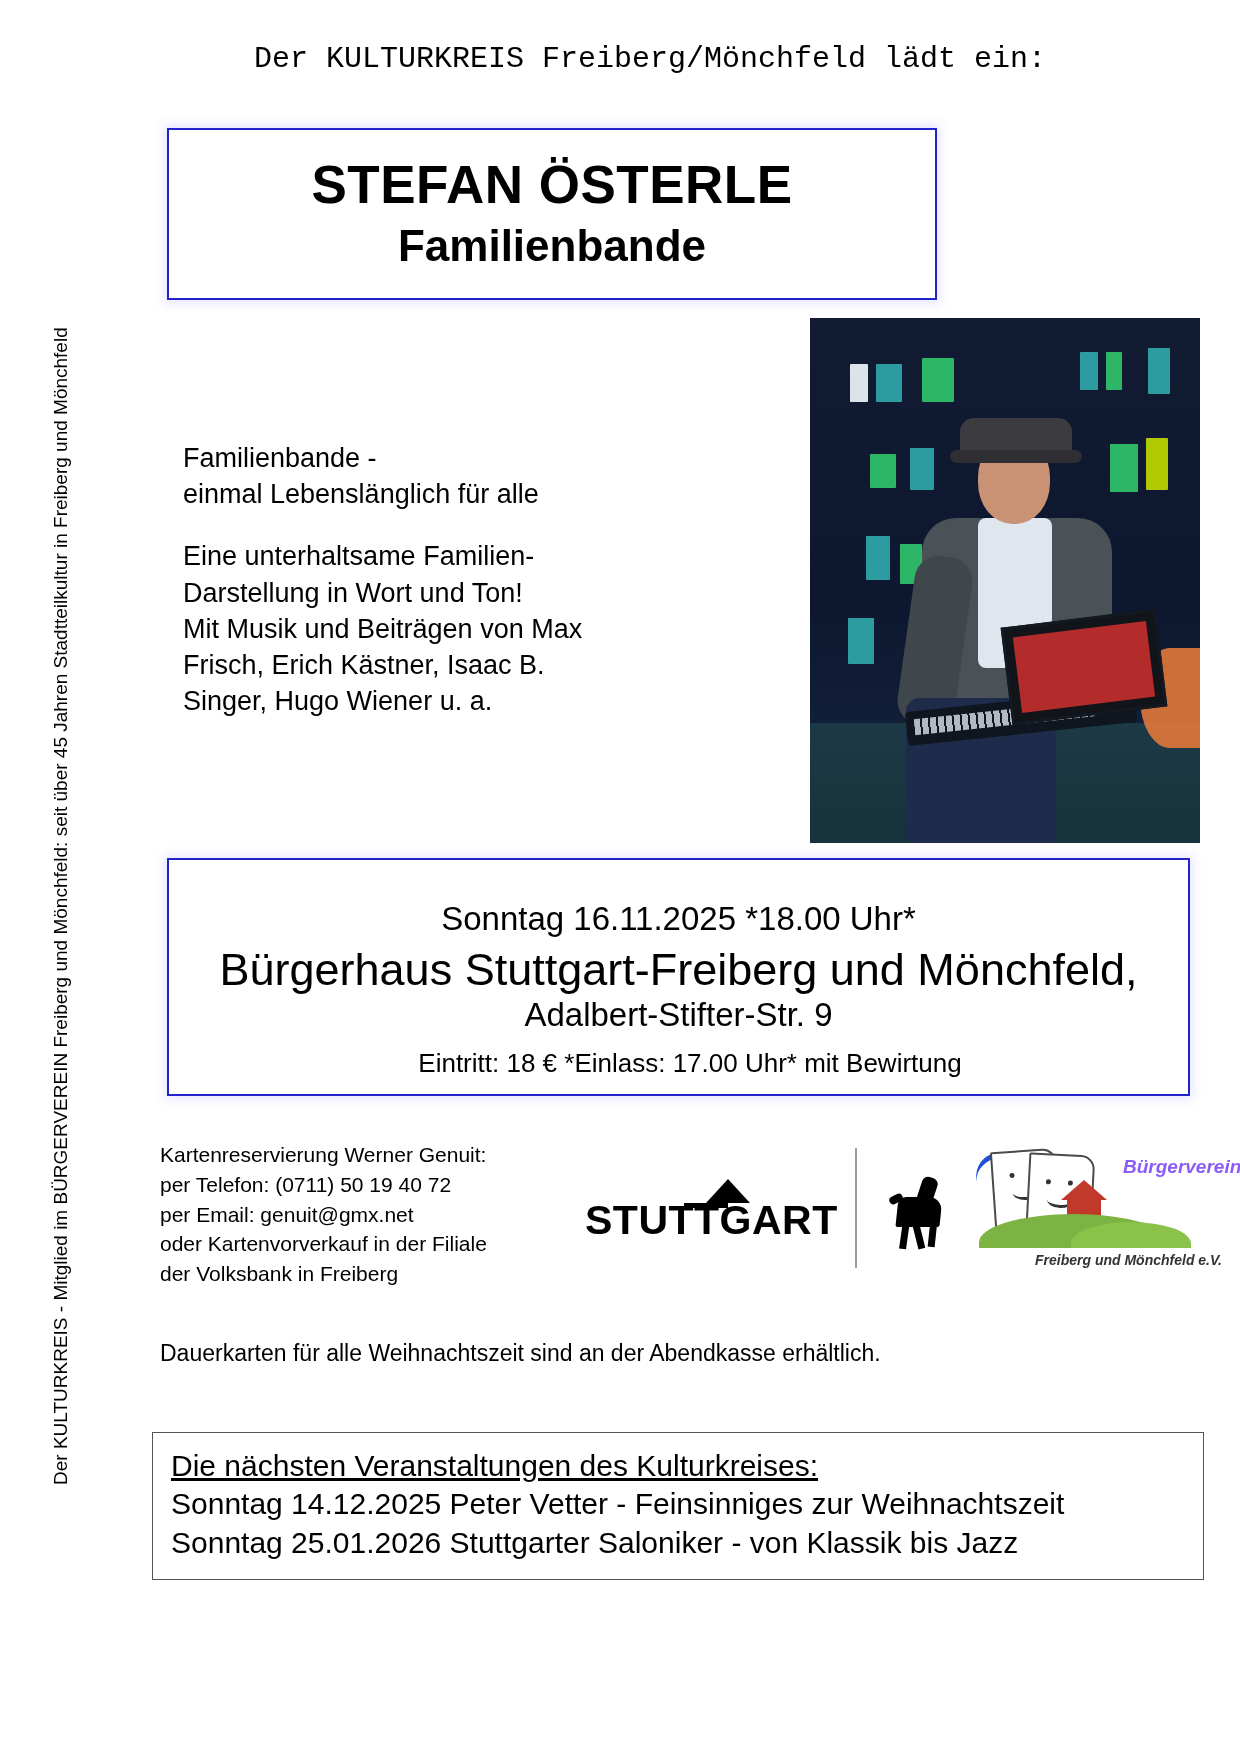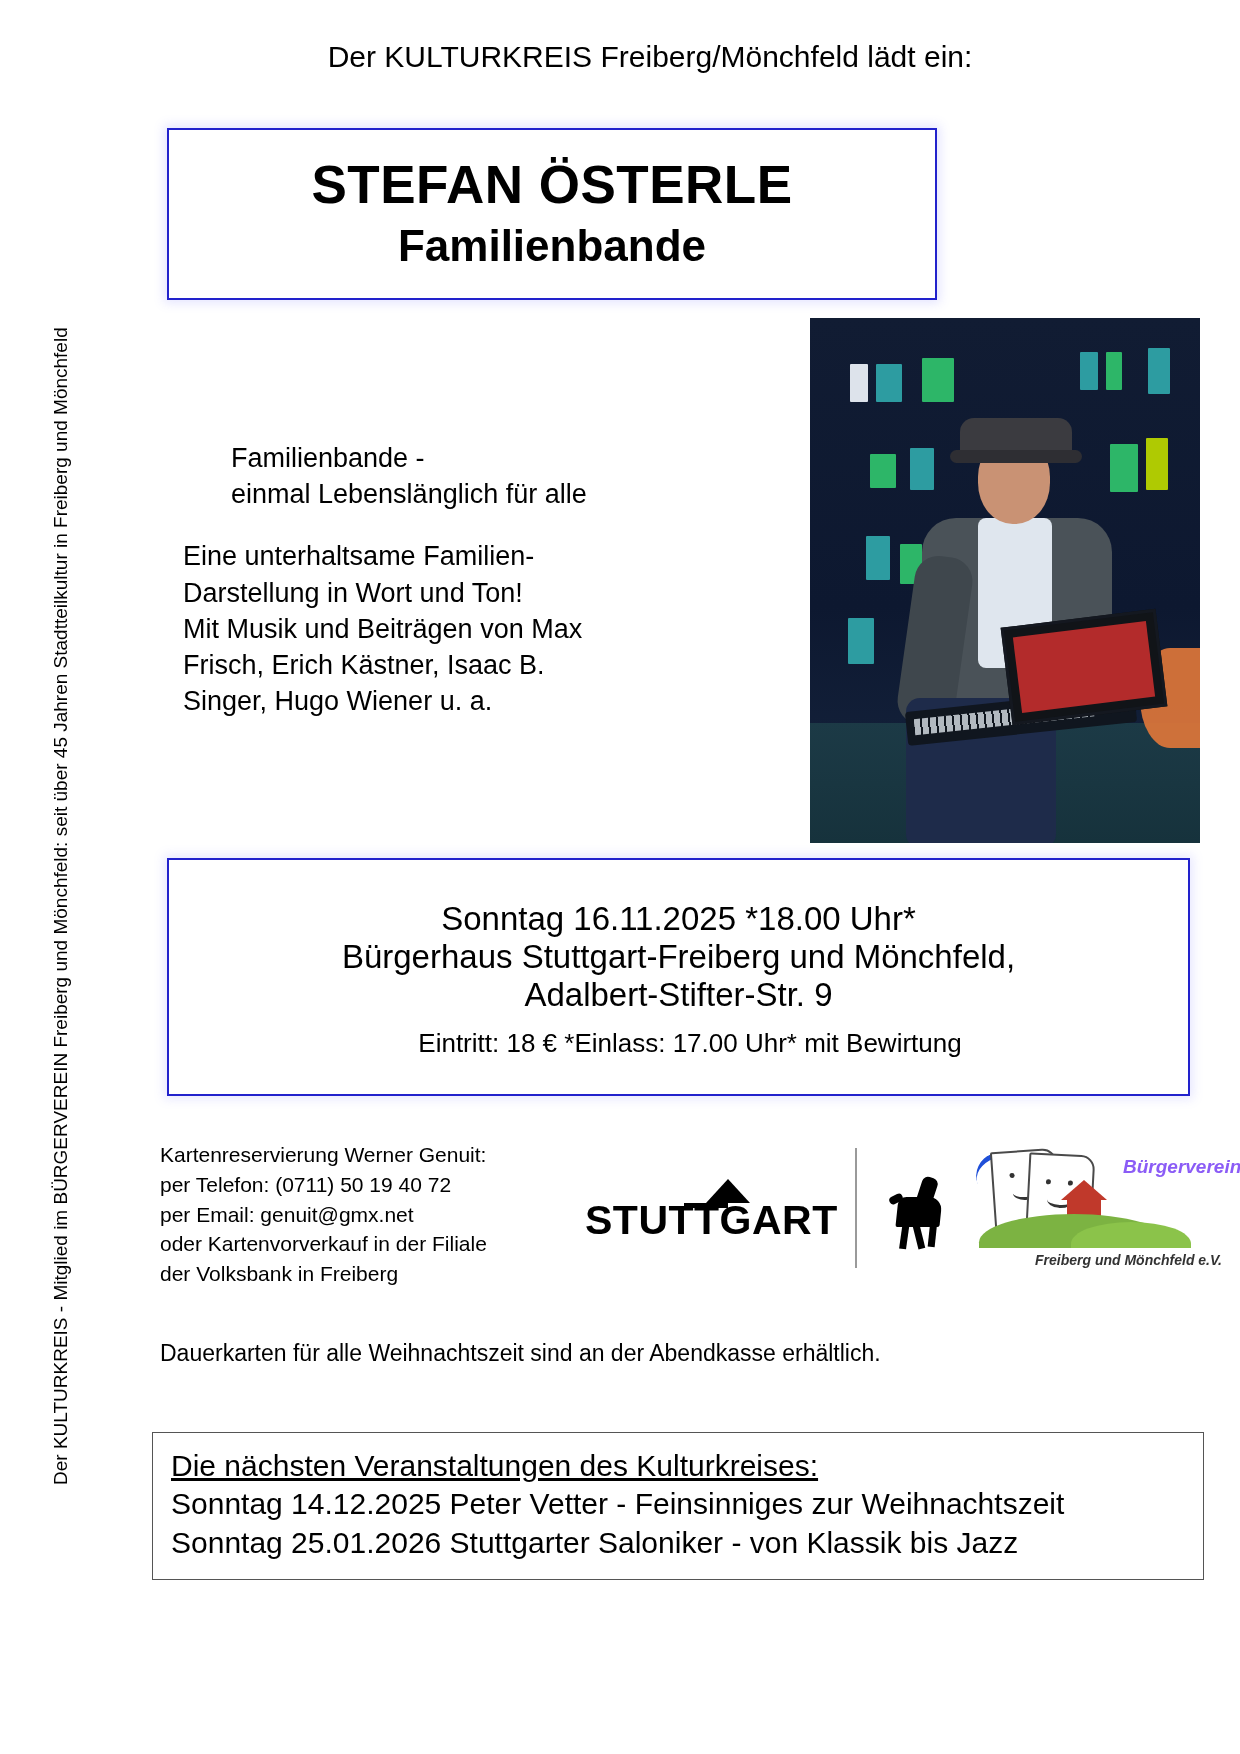--- a/index.html
+++ b/index.html
@@ -39,20 +39,21 @@
     left: 0;
     top: 40px;
     width: 1240px;
     text-align: center;
     font-size: 30px;
     color: #000;
   }
   .header .head-line {
     display: inline-block;
     padding-left: 60px;
+    font-family: Liberation Mono, monospace;
   }
 
   
   .title-box {
     position: absolute;
     left: 167px;
     top: 128px;
     width: 770px;
     height: 172px;
     border: 2px solid #2222cc;
@@ -193,34 +194,34 @@
     top: 858px;
     width: 1023px;
     height: 238px;
     border: 2px solid #2222cc;
     box-shadow: 0 0 10px 3px rgba(120,120,255,0.18);
     background: #ffffff;
     box-sizing: border-box;
     text-align: center;
   }
   .ev-l1 { margin-top: 40px; font-size: 33px; }
-  .ev-l2 { margin-top: 0; font-size: 33px; }
+  .ev-l2 { margin-top: 6px; font-size: 45px; }
   .ev-l3 { font-size: 33px; }
   .ev-l4 { margin-top: 14px; font-size: 26px; padding-left: 23px; }
 
   
   .desc {
     position: absolute;
     left: 183px;
     top: 440px;
     width: 600px;
     font-size: 27px;
     line-height: 1.34;
   }
-  .desc .p1 { margin-bottom: 26px; margin-left: 48px; }
+  .desc .p1 { margin-bottom: 26px; }
 
   
   .reserve {
     position: absolute;
     left: 160px;
     top: 1140px;
     width: 430px;
     font-size: 21px;
     line-height: 1.42;
   }

